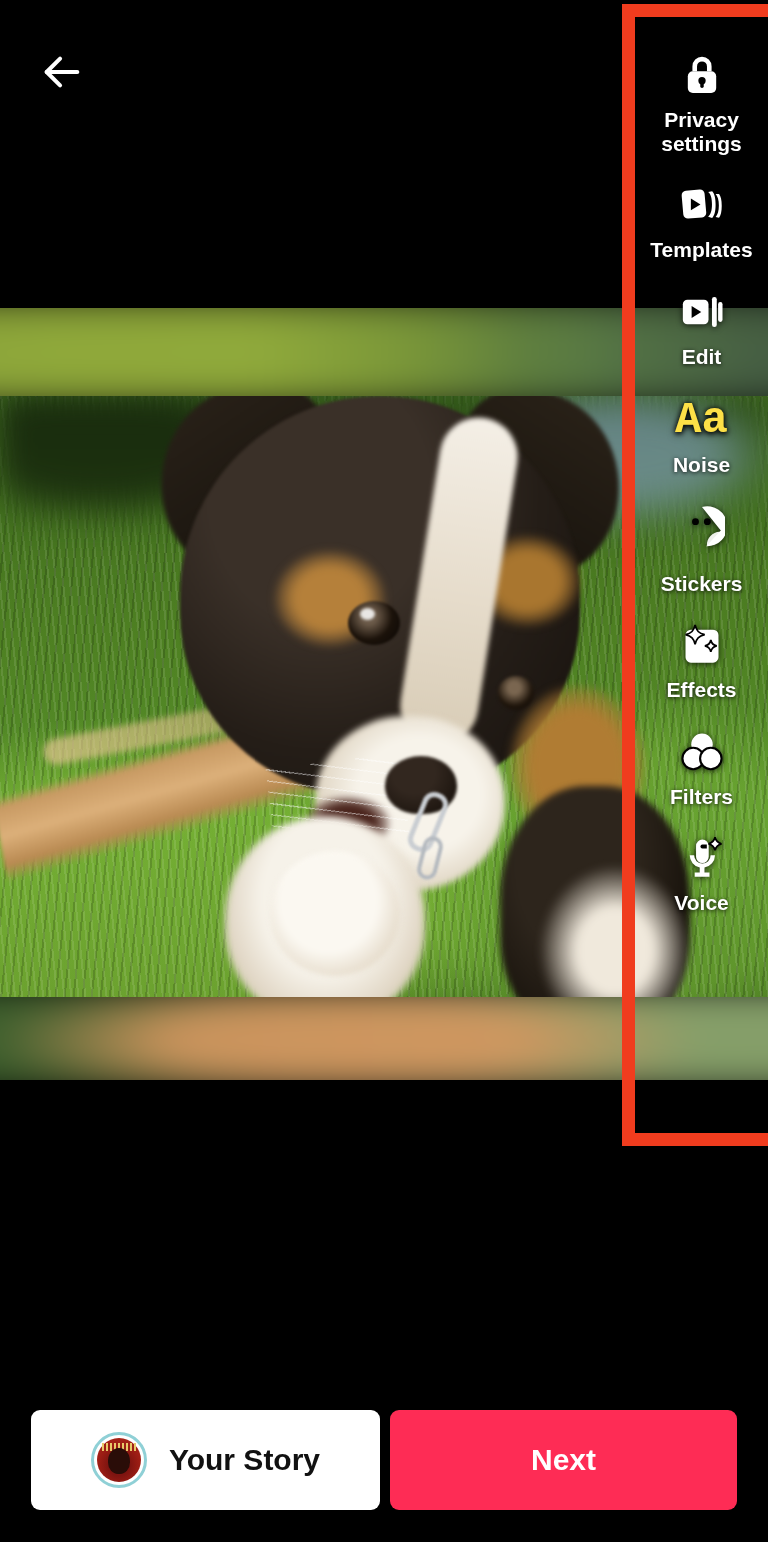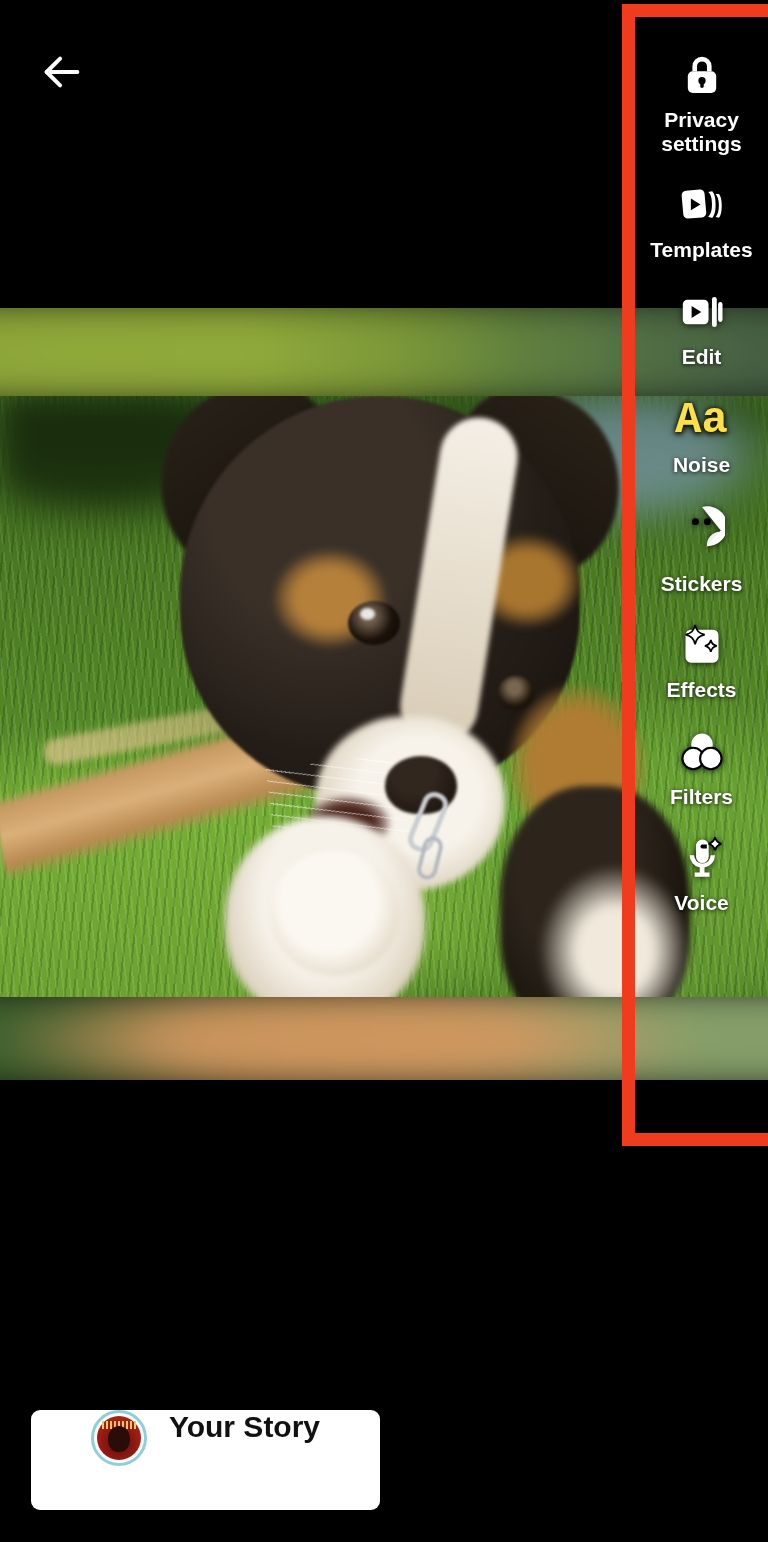--- a/index.html
+++ b/index.html
@@ -145,21 +145,21 @@
   #t-effects{ margin-top:22px; }
   #t-filters{ margin-top:22px; }
   #t-noise{ margin-top:22px; }
   #t-voice{ margin-top:22px; }
   #t-text .aa{ color:#fde047; font-size:44px; font-weight:700; line-height:52px;
         text-shadow:0 1px 5px rgba(0,0,0,.9);font-family:Liberation Mono, monospace; }
 
   
   #footer{ position:absolute; left:0; bottom:0; width:768px; height:150px; background:#000; }
   #story-btn{ position:absolute; left:31px; top:18px; width:349px; height:100px;
-        background:#fff; border-radius:9px; display:flex; align-items:flex-start;
+        background:#fff; border-radius:9px; display:flex; align-items:center;
         justify-content:center; gap:22px; cursor:pointer; }
   #avatar{ width:56px; height:56px; border-radius:50%; position:relative;
         background:#fff; border:3px solid #8fd0d6; overflow:hidden; flex:0 0 auto; }
   #avatar .inner{ position:absolute; left:3px; top:3px; right:3px; bottom:3px; border-radius:50%;
         background:radial-gradient(circle at 50% 62%, #7e1410 0 30%, #9c1d14 58%, #b32a1c 100%); }
   #avatar .face{ position:absolute; left:50%; top:52%; transform:translate(-50%,-50%);
         width:22px; height:26px; border-radius:50% 50% 45% 45%; background:#2a0d08; }
   #avatar .crest{ position:absolute; left:50%; top:15%; transform:translateX(-50%);
         width:34px; height:8px; background:repeating-linear-gradient(90deg,#e8c96a 0 2px, rgba(0,0,0,0) 2px 4px); }
   #story-label{ color:#111; font-size:30px; font-weight:600; }
@@ -332,15 +332,18 @@
 
     <div id="story-btn">
       <span id="avatar">
         <span class="inner"></span>
         <span class="crest"></span>
         <span class="face"></span>
       </span>
       <span id="story-label">Your Story</span>
     </div>
 
+    <div id="next-btn">
+      <span id="next-label">Next</span>
+    </div>
   </div>
 
 </div>
 
 </body></html>

